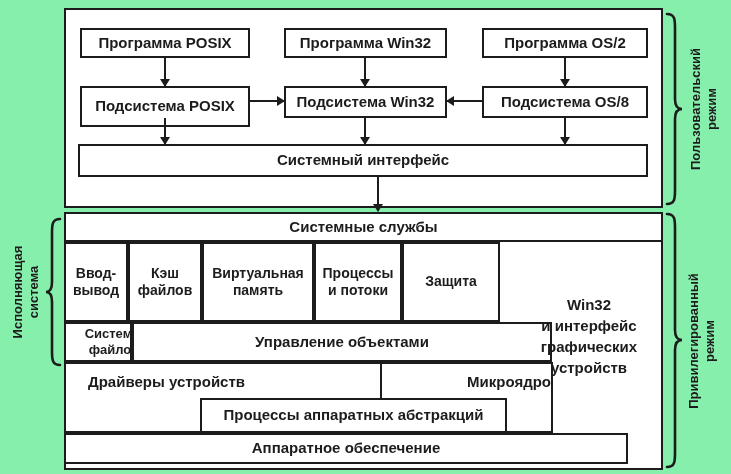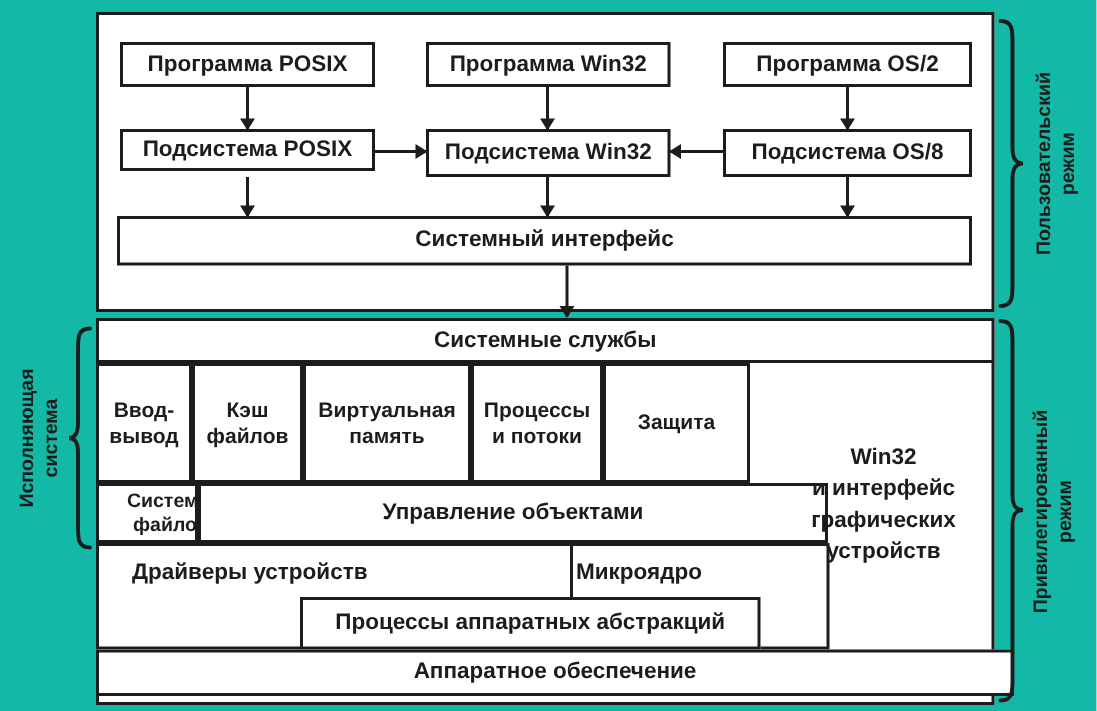--- a/index.html
+++ b/index.html
@@ -1,17 +1,17 @@
 <!DOCTYPE html>
 <html><head>
 <meta charset="utf-8">
 <style>
   html,body { margin:0; padding:0; background:#ffffff; }
   .canvas {
-    position:relative; width:731px; height:474px; background:#14b8a6;
+    position:relative; width:731px; height:474px; background:#86efac;
     font-family:"Liberation Sans", sans-serif; font-weight:700; color:#1c1c1c;
     overflow:hidden;
   }
   .box {
     position:absolute; box-sizing:border-box; border:2px solid #1c1c1c; background:#ffffff;
     display:flex; align-items:center; justify-content:center;
     text-align:center; white-space:pre-line; line-height:1.25;
   }
   .freetext { position:absolute; white-space:pre-line; }
   .arr-down { position:absolute; width:2px; background:#1c1c1c; }
@@ -49,21 +49,21 @@
   <div class="box" style="left:64px; top:8px; width:599px; height:200px;"></div>
 
   <div class="box fs15" style="left:80px; top:28px; width:170px; height:30px;">Программа POSIX</div>
   <div class="box fs15" style="left:284px; top:28px; width:163px; height:30px;">Программа Win32</div>
   <div class="box fs15" style="left:482px; top:28px; width:166px; height:30px;">Программа OS/2</div>
 
   <div class="arr-down" style="left:164px; top:58px; height:28px;"></div>
   <div class="arr-down" style="left:364px; top:58px; height:28px;"></div>
   <div class="arr-down" style="left:564px; top:58px; height:28px;"></div>
 
-  <div class="box fs15" style="left:80px; top:86px; width:170px; height:28px;">Подсистема POSIX</div>
+  <div class="box fs15" style="left:80px; top:86px; width:170px; height:41px;">Подсистема POSIX</div>
   <div class="box fs15" style="left:284px; top:86px; width:163px; height:32px;">Подсистема Win32</div>
   <div class="box fs15" style="left:482px; top:86px; width:166px; height:32px;">Подсистема OS/8</div>
 
   <div class="arr-right" style="left:250px; top:100px; width:34px;"></div>
   <div class="arr-left" style="left:447px; top:100px; width:35px;"></div>
 
   <div class="arr-down" style="left:164px; top:118px; height:26px;"></div>
   <div class="arr-down" style="left:364px; top:118px; height:26px;"></div>
   <div class="arr-down" style="left:564px; top:118px; height:26px;"></div>
 
@@ -85,24 +85,24 @@
 и потоки</div>
   <div class="box fs14" style="left:402px; top:242px; width:98px; height:80px;">Защита</div>
 
   <div class="box fs13" style="left:64px; top:322px; width:68px; height:40px;">Системы
 файлов</div>
   <div class="box fs15" style="left:132px; top:322px; width:420px; height:40px;">Управление объектами</div>
 
   <div class="box" style="left:64px; top:362px; width:489px; height:71px;"></div>
   <div class="freetext fs15" style="left:88px; top:373px;">Драйверы устройств</div>
   <div class="vline" style="left:380px; top:362px; height:40px;"></div>
-  <div class="freetext fs15" style="left:384px; top:373px; width:167px; text-align:left;">Микроядро</div>
+  <div class="freetext fs15" style="left:384px; top:373px; width:167px; text-align:right;">Микроядро</div>
   <div class="box fs15" style="left:200px; top:398px; width:307px; height:35px;">Процессы аппаратных абстракций</div>
 
-  <div class="box fs15" style="left:64px; top:433px; width:612px; height:31px;">Аппаратное обеспечение</div>
+  <div class="box fs15" style="left:64px; top:433px; width:564px; height:31px;">Аппаратное обеспечение</div>
 
   <div class="freetext fs15" style="left:516px; top:294px; width:146px; line-height:21px; text-align:center;">Win32
 и интерфейс
 графических
 устройств</div>
 
   <svg class="brace" style="left:664px; top:12px;" width="19" height="194" viewBox="0 0 19 194">
     <path d="M 3 2 C 11 2 11 8 11 16 L 11 87 C 11 93 13 97 18 97 C 13 97 11 101 11 107 L 11 178 C 11 186 11 192 3 192" fill="none" stroke="#1c1c1c" stroke-width="2.6" stroke-linecap="round"></path>
   </svg>
   <svg class="brace" style="left:664px; top:212px;" width="19" height="257" viewBox="0 0 19 257">

